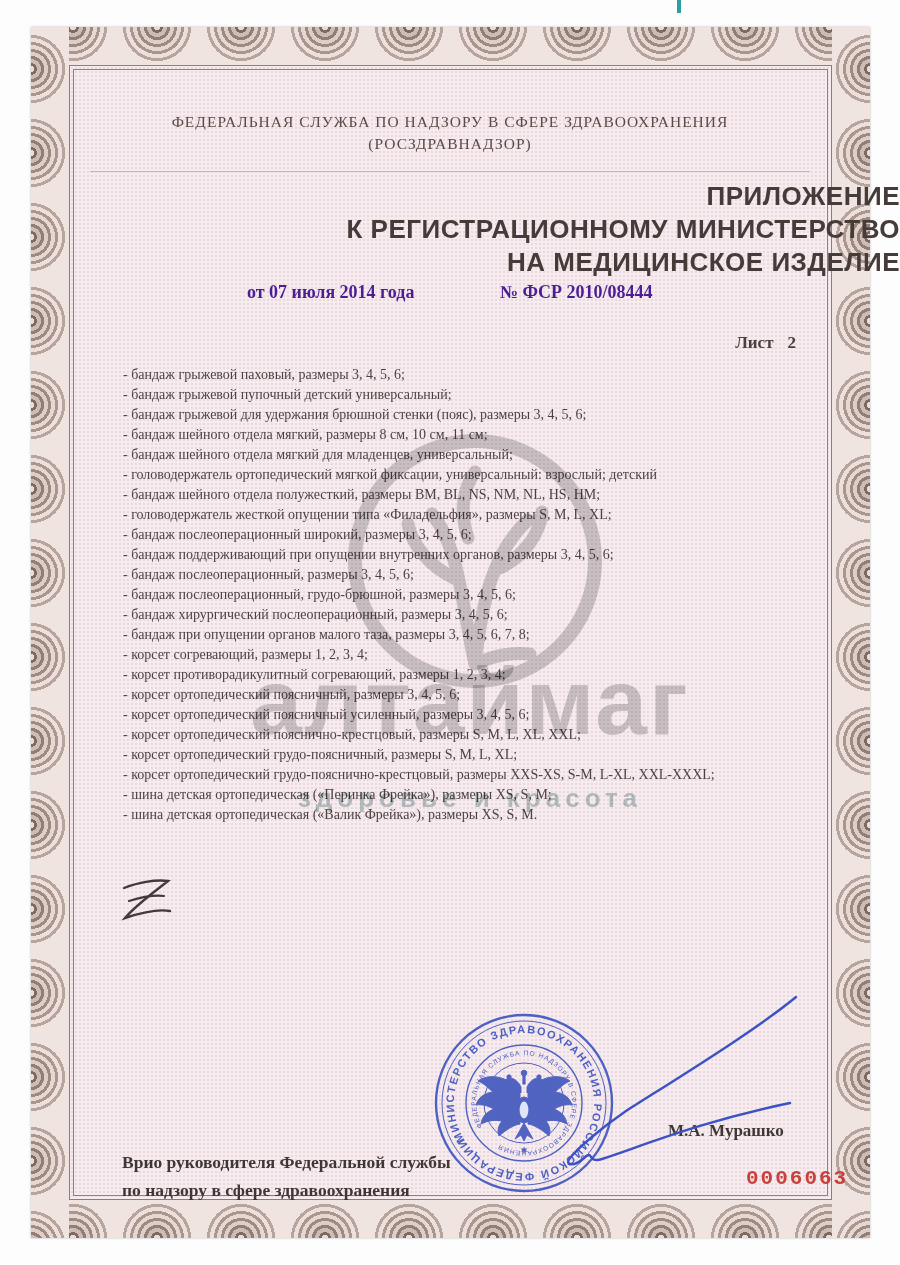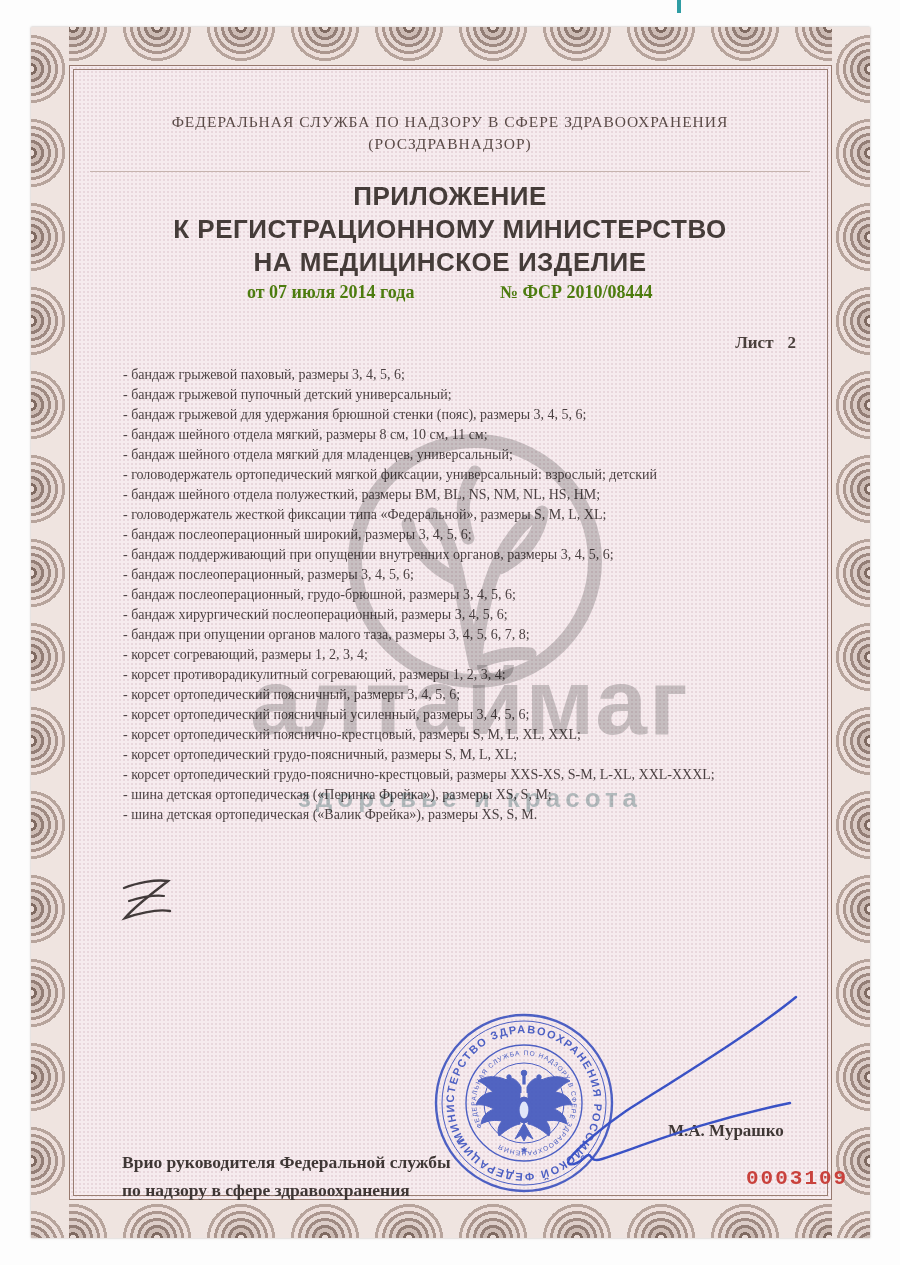--- a/index.html
+++ b/index.html
@@ -51,25 +51,25 @@
   .paper::before { content:""; position:absolute; inset:3px; border:1px solid #9a7d72; }
 
   
   .abs { position:absolute; }
   .agency {
     left:0; right:0; top:111px; text-align:center;
     font-size:15.5px; letter-spacing:1px; color:#5a4a47; line-height:22px;
   }
   .rule { left:90px; right:90px; top:171px; height:1px; background:#c6b4af; }
   .doc-title {
-    left:0; right:0; top:180px; text-align:center;
+    left:0; right:0; top:180px; text-align:right;
     font-family:"Liberation Sans",sans-serif; font-weight:bold;
     font-size:26px; line-height:33px; color:#453c39; letter-spacing:.5px;
   }
-  .issue-row { left:0; right:0; top:282px; height:26px; font-weight:bold; font-size:18px; color:#4d7c0f;padding-left:7px; }
+  .issue-row { left:0; right:0; top:282px; height:26px; font-weight:bold; font-size:18px; color:#4c1d95;padding-left:7px; }
   .issue-date { position:absolute; left:247px; }
   .issue-number { position:absolute; left:500px; }
   .sheet { top:333px; right:104px; font-weight:bold; font-size:17px; color:#4a403c; }
   .sheet .num { margin-left:14px; }
   .items { left:123px; top:365px; width:592px; font-size:14px; line-height:20px; color:#4b4142; }
   .item-line { min-height:20px; }
   .sig-block { left:122px; top:1148px; font-weight:bold; font-size:17.5px; line-height:28px; color:#3f3735; }
   .signer-name { left:668px; top:1121px; font-weight:bold; font-size:17px; color:#3f3735; }
   .serial { left:746px; top:1167px; font-family:"Liberation Mono","DejaVu Sans Mono",monospace;
     font-weight:bold; font-size:21px; letter-spacing:2px; color:#c9413c; }
@@ -128,21 +128,21 @@
   </div>
 
   <div class="abs items">
       <div class="item-line">- бандаж грыжевой паховый, размеры 3, 4, 5, 6;</div>
       <div class="item-line">- бандаж грыжевой пупочный детский универсальный;</div>
       <div class="item-line">- бандаж грыжевой для удержания брюшной стенки (пояс), размеры 3, 4, 5, 6;</div>
       <div class="item-line">- бандаж шейного отдела мягкий, размеры 8 см, 10 см, 11 см;</div>
       <div class="item-line">- бандаж шейного отдела мягкий для младенцев, универсальный;</div>
       <div class="item-line">- головодержатель ортопедический мягкой фиксации, универсальный: взрослый; детский</div>
       <div class="item-line">- бандаж шейного отдела полужесткий, размеры BM, BL, NS, NM, NL, HS, HM;</div>
-      <div class="item-line">- головодержатель жесткой фиксации типа «Федеральной», размеры S, M, L, XL;</div>
+      <div class="item-line">- головодержатель жесткой опущении типа «Филадельфия», размеры S, M, L, XL;</div>
       <div class="item-line">- бандаж послеоперационный широкий, размеры 3, 4, 5, 6;</div>
       <div class="item-line">- бандаж поддерживающий при опущении внутренних органов, размеры 3, 4, 5, 6;</div>
       <div class="item-line">- бандаж послеоперационный, размеры 3, 4, 5, 6;</div>
       <div class="item-line">- бандаж послеоперационный, грудо-брюшной, размеры 3, 4, 5, 6;</div>
       <div class="item-line">- бандаж хирургический послеоперационный, размеры 3, 4, 5, 6;</div>
       <div class="item-line">- бандаж при опущении органов малого таза, размеры 3, 4, 5, 6, 7, 8;</div>
       <div class="item-line">- корсет согревающий, размеры 1, 2, 3, 4;</div>
       <div class="item-line">- корсет противорадикулитный согревающий, размеры 1, 2, 3, 4;</div>
       <div class="item-line">- корсет ортопедический поясничный, размеры 3, 4, 5, 6;</div>
       <div class="item-line">- корсет ортопедический поясничный усиленный, размеры 3, 4, 5, 6;</div>
@@ -204,17 +204,17 @@
       <ellipse cx="0" cy="4" rx="8" ry="13"></ellipse>
       <ellipse cx="0" cy="4" rx="4.4" ry="8.4" fill="#dfe6fa" stroke="none"></ellipse>
       <path d="M0,17 L-9,33 L-3,29 L0,35 L3,29 L9,33 Z"></path>
     </g>
   </svg>
 
   <svg class="abs autograph" viewBox="0 0 280 200">
     <path d="M256,22 C216,55 141,101 86,136 C61,153 37,174 30,183 C24,191 34,192 44,183 C54,174 47,189 62,184 C102,171 162,146 250,128" fill="none" stroke="#3a52c5" stroke-width="2.4" stroke-linecap="round"></path>
   </svg>
 
-  <div class="abs serial">0003109</div>
+  <div class="abs serial">0006063</div>
 
   <div class="abs scan-artifact"></div>
 
 </div>
 
 </body></html>

